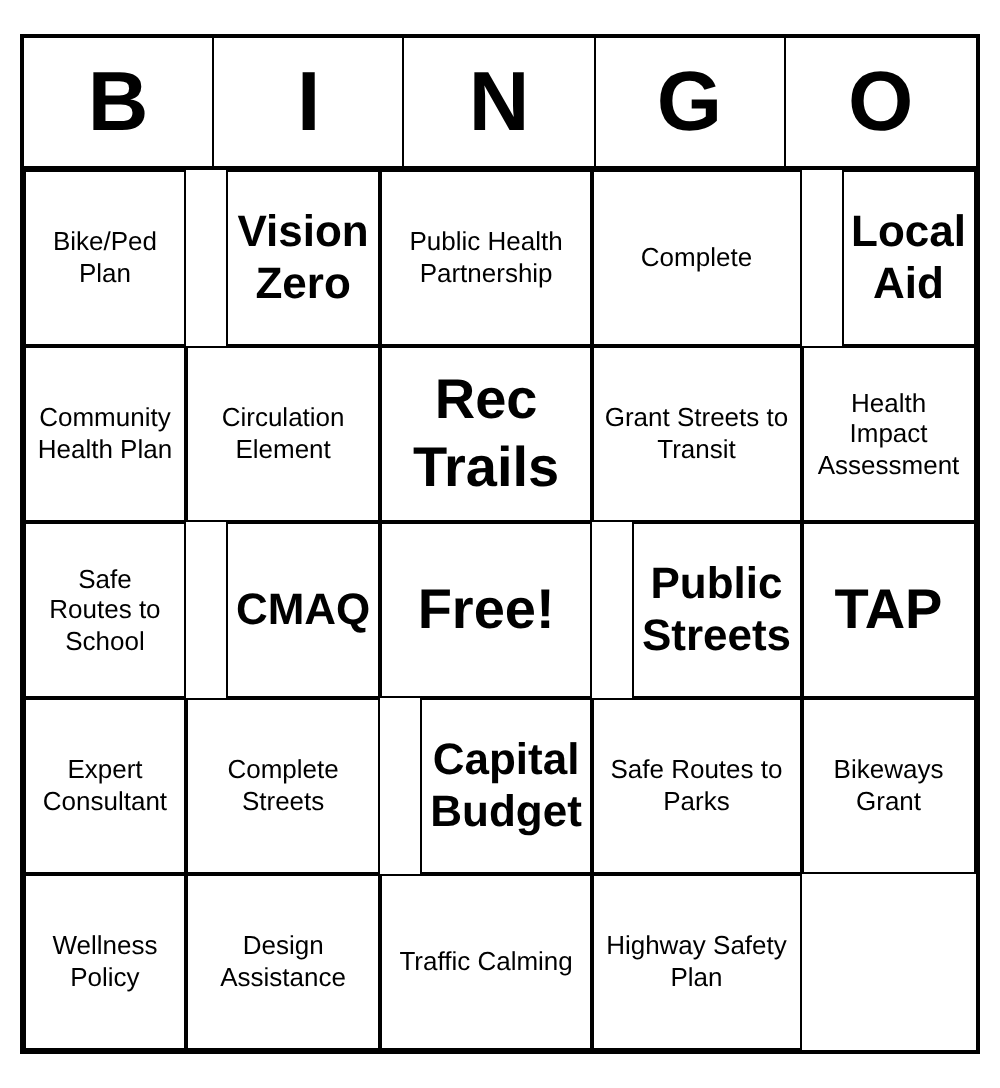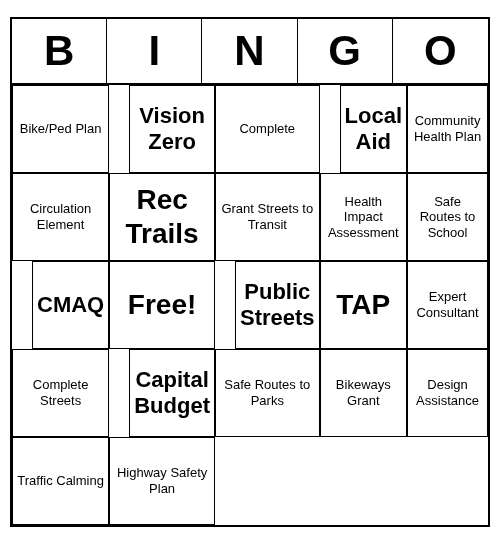--- a/index.html
+++ b/index.html
@@ -68,34 +68,36 @@
   <div class="bingo-header">
   <div class="bingo-header-cell">B</div>
       <div class="bingo-header-cell">I</div>
       <div class="bingo-header-cell">N</div>
       <div class="bingo-header-cell">G</div>
       <div class="bingo-header-cell">O</div>
     </div>
   <div class="bingo-grid">
   <div class="bingo-cell">Bike/Ped Plan</div>
       <div class="bingo-cell large">Vision Zero</div>
+      <div class="bingo-cell">Public Health Partnership</div>
       <div class="bingo-cell">Complete</div>
       <div class="bingo-cell large">Local Aid</div>
       <div class="bingo-cell">Community Health Plan</div>
       <div class="bingo-cell">Circulation Element</div>
       <div class="bingo-cell xlarge">Rec Trails</div>
       <div class="bingo-cell">Grant Streets to Transit</div>
       <div class="bingo-cell">Health Impact Assessment</div>
       <div class="bingo-cell">Safe Routes to School</div>
       <div class="bingo-cell large">CMAQ</div>
       <div class="bingo-cell free">Free!</div>
       <div class="bingo-cell large">Public Streets</div>
       <div class="bingo-cell xlarge">TAP</div>
       <div class="bingo-cell">Expert Consultant</div>
       <div class="bingo-cell">Complete Streets</div>
       <div class="bingo-cell large">Capital Budget</div>
       <div class="bingo-cell">Safe Routes to Parks</div>
       <div class="bingo-cell">Bikeways Grant</div>
+      <div class="bingo-cell">Wellness Policy</div>
       <div class="bingo-cell">Design Assistance</div>
       <div class="bingo-cell">Traffic Calming</div>
       <div class="bingo-cell">Highway Safety Plan</div>
     </div>
 </div>
 
 </body></html>

